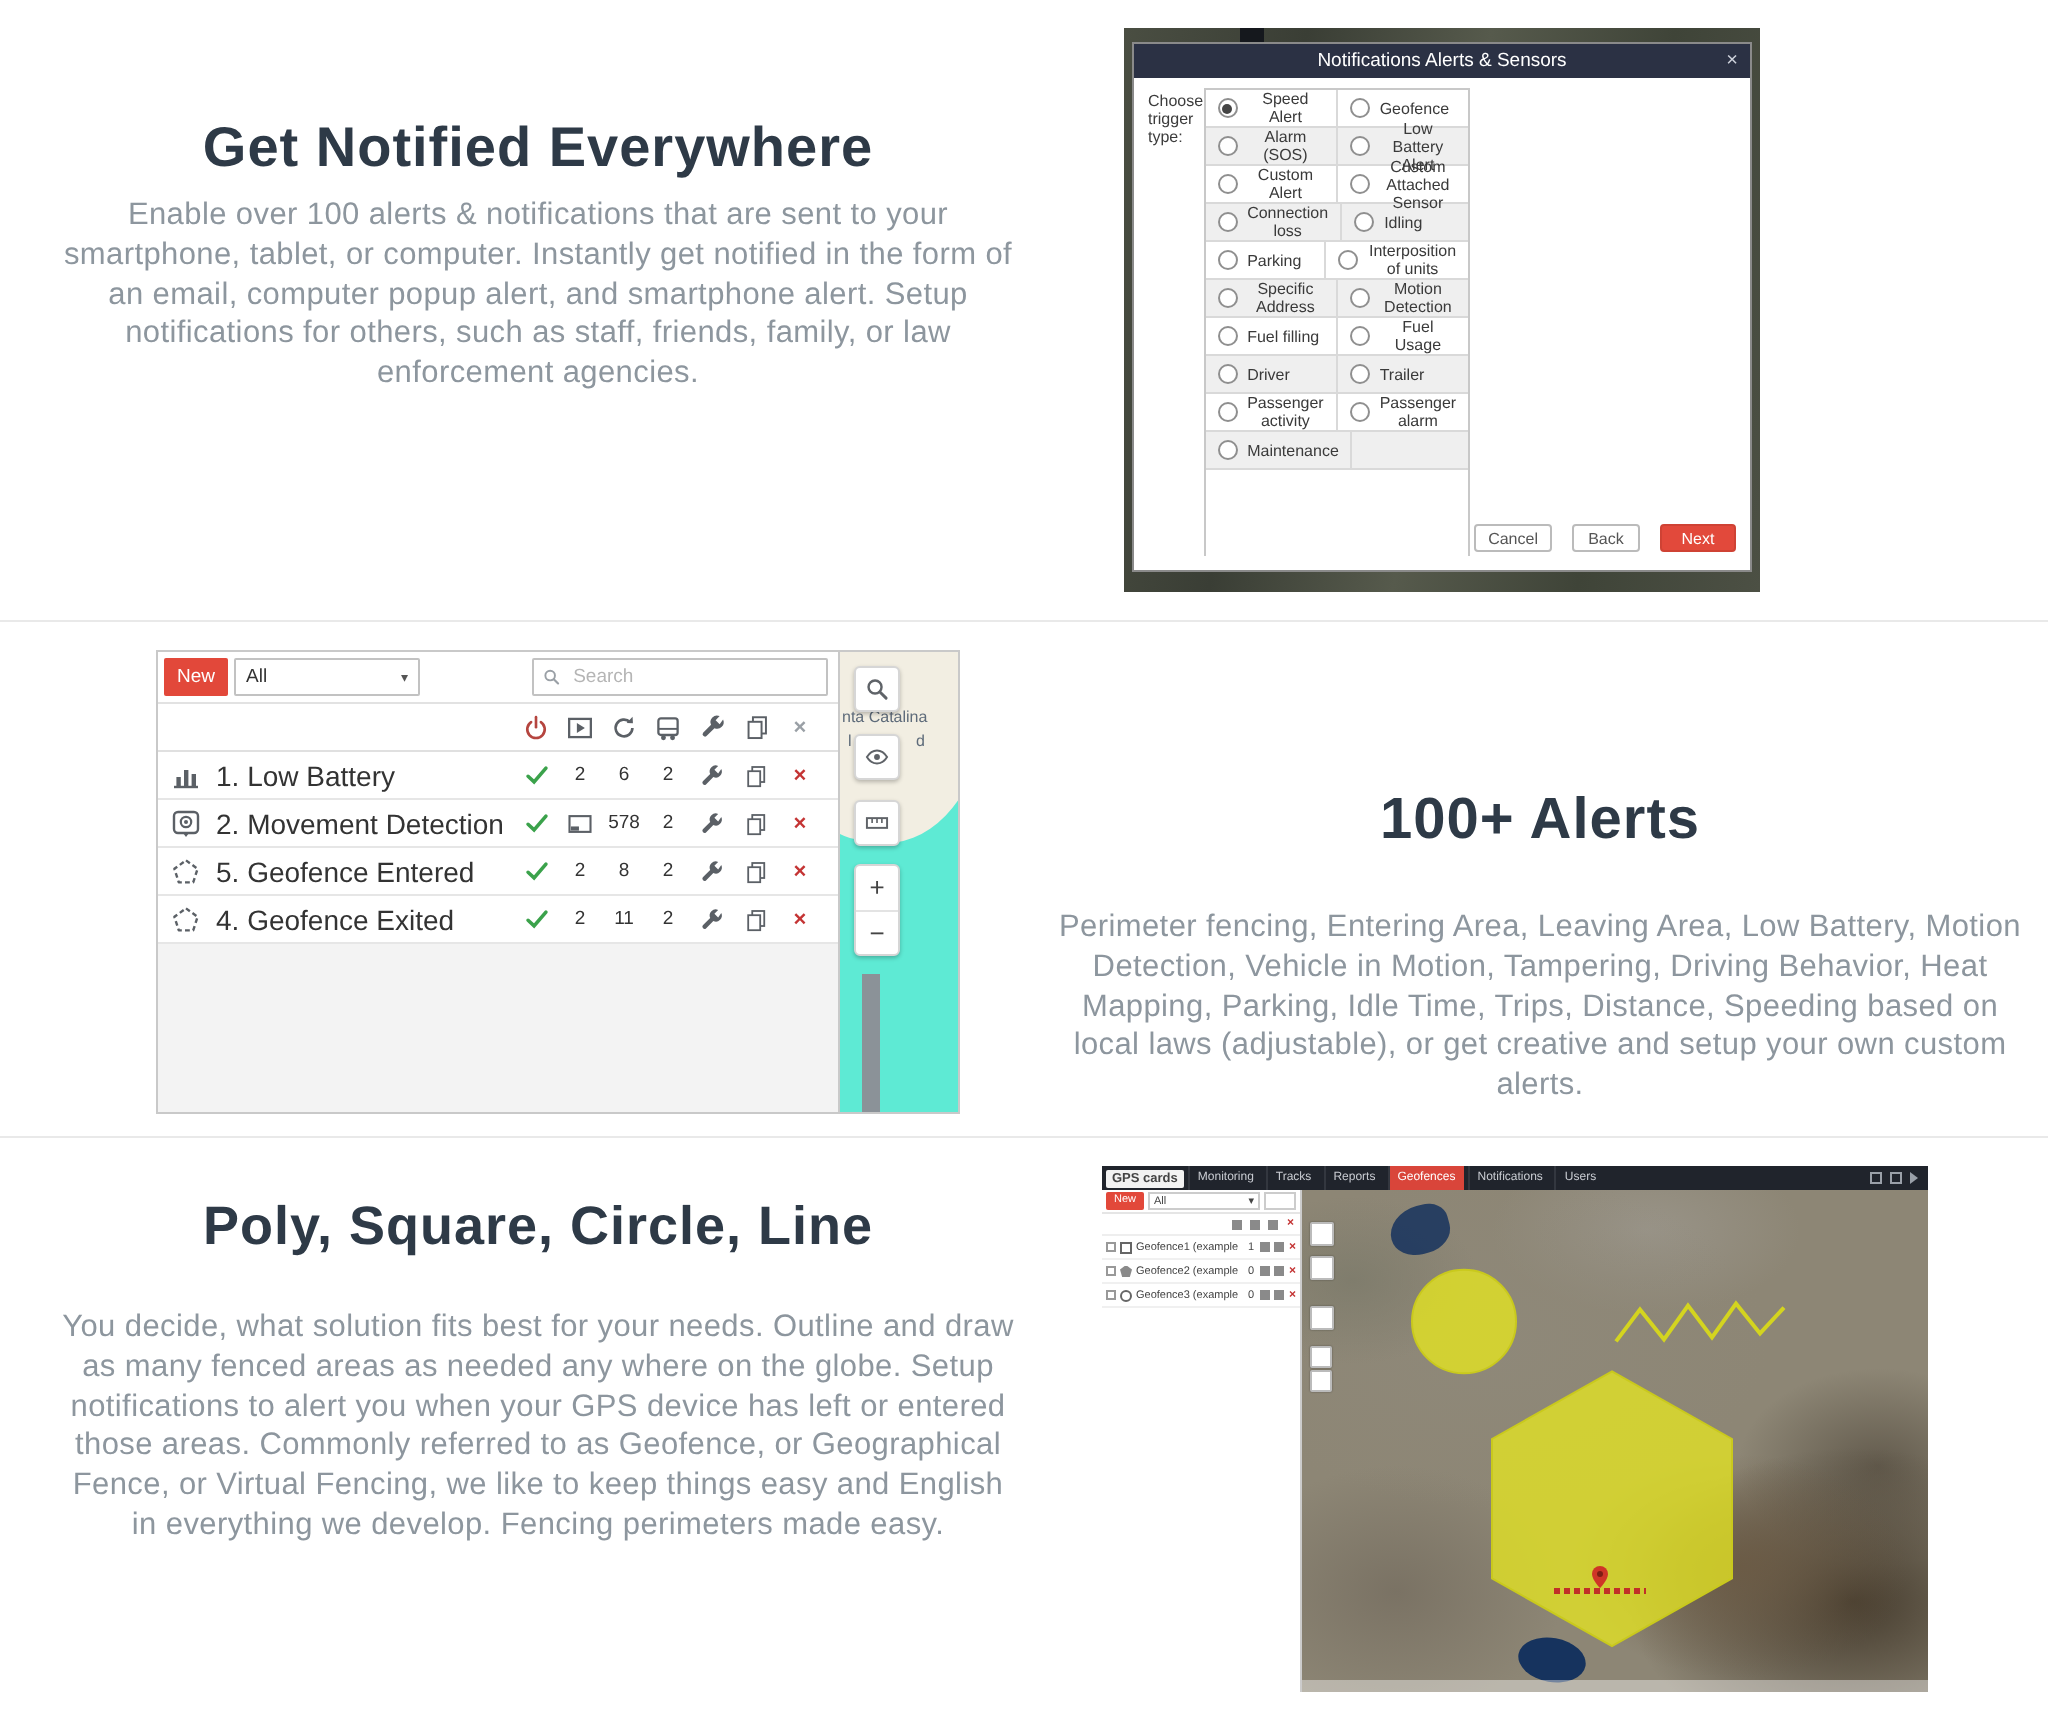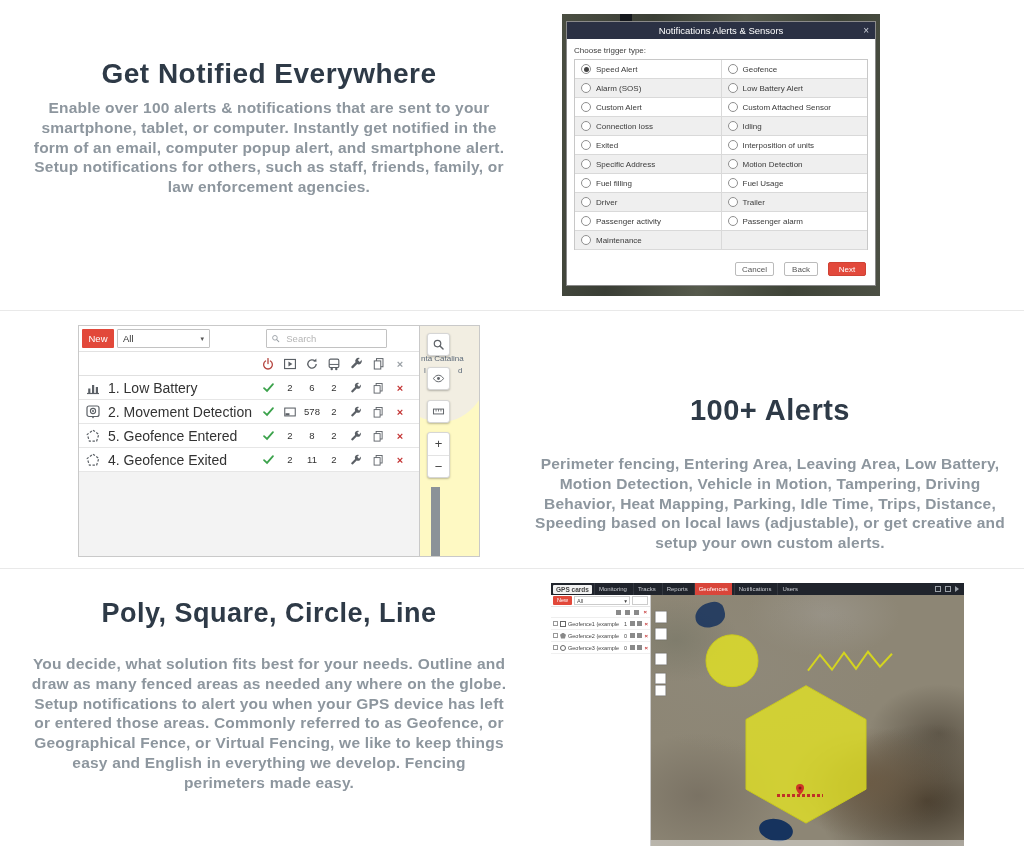--- a/index.html
+++ b/index.html
@@ -1,45 +1,45 @@
 <!DOCTYPE html>
 <html><head>
 <meta charset="utf-8">
 <style>
   html,body{margin:0;padding:0;background:#fff;}
   .page{position:relative;width:1024px;height:866px;background:#fff;
         font-family:"Liberation Sans",sans-serif;overflow:hidden;}
   .copy{position:absolute;text-align:center;}
   .copy h1,.copy h2,.copy h3{color:#2e3a47;margin:0;letter-spacing:.5px;font-weight:bold;}
-  .copy p{color:#8d969e;margin:0;font-size:15.5px;line-height:1.28;letter-spacing:.2px;font-weight:bold;}
+  .copy p{color:#8d969e;margin:0;font-size:15.5px;line-height:1.28;letter-spacing:.2px;}
   .sec1-copy{left:30px;top:58px;width:478px;}
   .sec1-copy h1{font-size:28px;margin-bottom:8px;}
   .sec2-copy{left:528px;top:362px;width:484px;}
   .sec2-copy h2{font-size:29px;margin-bottom:27px;margin-top:32px;}
   .sec3-copy{left:30px;top:598px;width:478px;}
   .sec3-copy h3{font-size:27px;margin-bottom:25px;}
   .divider{position:absolute;left:0;width:1024px;height:1px;background:#e9e9e9;}
   .d1{top:310px}.d2{top:568px}
 
   
   .shot1{position:absolute;left:562px;top:14px;width:318px;height:282px;
          background:linear-gradient(100deg,#4a4e42,#3a3e35 25%,#565a4c 50%,#3f4438 75%,#4c5044);}
   .shot1 .blob{position:absolute;left:58px;top:0;width:12px;height:10px;background:#15181d;}
   .dlg{position:absolute;left:4px;right:4px;top:7px;bottom:10px;background:#fff;
        border:1px solid #8a8a8a;display:flex;flex-direction:column;}
   .dlg-title{height:17px;background:#2b3144;color:#fff;font-size:9.5px;line-height:17px;
              text-align:center;position:relative;flex:none;}
   .dlg-close{position:absolute;right:6px;top:0;font-size:10px;color:#cfd3dc;cursor:pointer;}
-  .dlg-body{flex:1;padding:5px 7px 7px;display:flex;flex-direction:column;}
+  .dlg-body{flex:1;padding:5px 7px 7px;display:flex;flex-direction:row;}
   .dlg-prompt{font-size:8px;color:#3c3c3c;margin:2px 0 4px;text-align:left;}
   .trigger-table{border:1px solid #c8c8c8;border-bottom:none;}
   .trow{display:flex;height:18px;border-bottom:1px solid #d9d9d9;background:#fff;}
   .trow:nth-child(even){background:#efefef;}
   .tcell{flex:1;display:flex;align-items:center;gap:5px;padding:0 6px;
-         border-right:1px solid #d9d9d9;font-size:8px;color:#3a3a3a;}
+         border-right:1px solid #d9d9d9;font-size:8px;color:#3a3a3a;text-align:center;}
   .tcell:last-child{border-right:none;}
   .radio{width:8px;height:8px;border:1px solid #8f8f8f;border-radius:50%;background:#fff;
          position:relative;flex:none;}
   .radio.checked::after{content:"";position:absolute;inset:1.5px;border-radius:50%;background:#444;}
   .dlg-actions{margin-top:auto;display:flex;justify-content:flex-end;gap:10px;padding:0 2px 2px;}
   .btn{height:14px;min-width:34px;font-size:8px;border:1px solid #bbb;background:#fff;
        color:#555;border-radius:2px;padding:0 6px;font-family:inherit;}
   .btn-red{background:#e2493b;border-color:#cf4234;color:#fff;min-width:38px;}
 
   
@@ -47,38 +47,38 @@
          display:flex;background:#fff;box-sizing:border-box;}
   .p-main{width:341px;display:flex;flex-direction:column;border-right:1px solid #c9c9c9;box-sizing:border-box;}
   .p-topbar{height:25px;flex:none;display:flex;align-items:center;padding:0 3px;gap:3px;
             border-bottom:1px solid #e2e2e2;}
   .btn-new{background:#e2483a;color:#fff;font-size:9.5px;height:19px;width:32px;border:none;
            border-radius:1px;font-family:inherit;}
   .dd{width:93px;height:19px;border:1px solid #c2c2c2;font-size:9.5px;color:#333;display:flex;
       align-items:center;padding:0 5px;justify-content:space-between;border-radius:1px;
       background:#fff;box-sizing:border-box;}
   .dd-caret{font-size:7px;color:#555;}
-  .searchbox{margin-left:53px;width:121px;height:19px;border:1px solid #c2c2c2;display:flex;
+  .searchbox{margin-left:53px;width:148px;height:19px;border:1px solid #c2c2c2;display:flex;
              align-items:center;padding:0 4px;gap:4px;border-radius:1px;box-sizing:border-box;}
   .searchbox input{border:none;outline:none;width:100%;font-size:9.5px;color:#333;
                    font-family:inherit;background:transparent;}
   .searchbox input::placeholder{color:#b5b5b5;}
   .p-head{height:23px;flex:none;display:flex;align-items:center;border-bottom:1px solid #e0e0e0;
           padding-right:8px;}
   .p-head .sp{flex:1;}
   .cell{width:22px;display:flex;align-items:center;justify-content:center;flex:none;
         font-size:9.5px;color:#333;}
   .p-row{height:23px;flex:none;display:flex;align-items:center;border-bottom:1px solid #e6e6e6;
          padding:0 8px 0 6px;}
   .rowicon{width:17px;height:17px;margin-right:6px;flex:none;display:flex;align-items:center;}
   .rlabel{flex:1;font-size:14px;color:#333;}
   .p-fill{flex:1;background:#f3f3f3;}
   .x-red{color:#c43434;font-weight:bold;font-size:11px;}
   .x-gray{color:#9aa0a6;font-weight:bold;font-size:11px;}
-  .map-strip{width:59px;position:relative;background:#fef9c3;overflow:hidden;}
+  .map-strip{width:59px;position:relative;background:#5eead4;overflow:hidden;}
   .land{position:absolute;left:-14px;top:-22px;width:86px;height:118px;background:#f2eee2;
         border-radius:45% 55% 60% 40%;transform:rotate(8deg);}
   .map-lbl{position:absolute;left:1px;top:28px;font-size:8px;color:#5e6b7a;white-space:nowrap;}
   .map-lbl2{position:absolute;left:4px;top:40px;font-size:8px;color:#5e6b7a;word-spacing:30px;}
   .mbtn{position:absolute;left:7px;width:23px;height:23px;background:#fff;border:1px solid #d6d6d6;
         border-radius:3px;box-shadow:0 1px 2px rgba(0,0,0,.25);display:flex;align-items:center;
         justify-content:center;box-sizing:border-box;}
   .mb1{top:7px}.mb2{top:41px}.mb3{top:74px}
   .zoomctl{position:absolute;left:7px;top:106px;width:23px;height:46px;background:#fff;
            border:1px solid #d6d6d6;border-radius:3px;box-shadow:0 1px 2px rgba(0,0,0,.25);
@@ -202,21 +202,21 @@
                 <span>Connection loss</span>
               </div>
             <div class="tcell">
                 <span class="radio"></span>
                 <span>Idling</span>
               </div>
           </div>
           <div class="trow">
             <div class="tcell">
                 <span class="radio"></span>
-                <span>Exited</span>
+                <span>Parking</span>
               </div>
             <div class="tcell">
                 <span class="radio"></span>
                 <span>Interposition of units</span>
               </div>
           </div>
           <div class="trow">
             <div class="tcell">
                 <span class="radio"></span>
                 <span>Specific Address</span>

